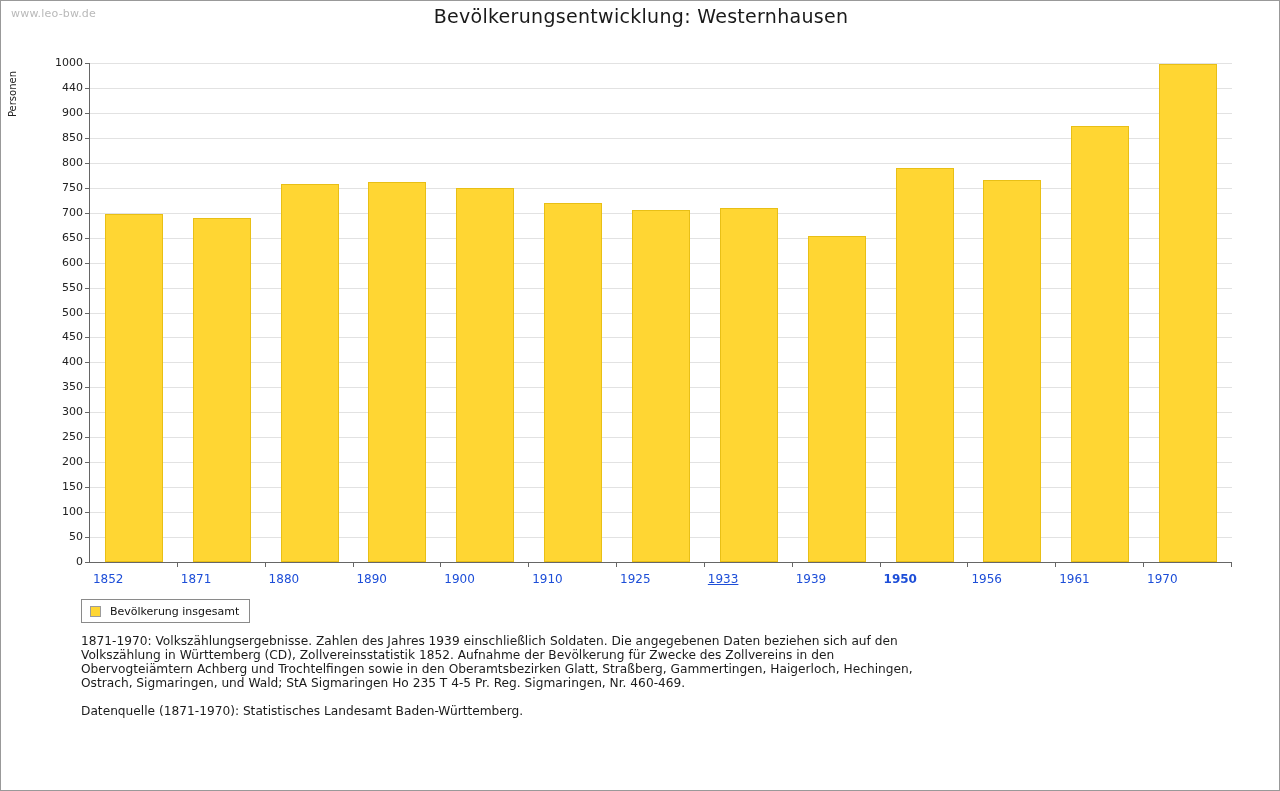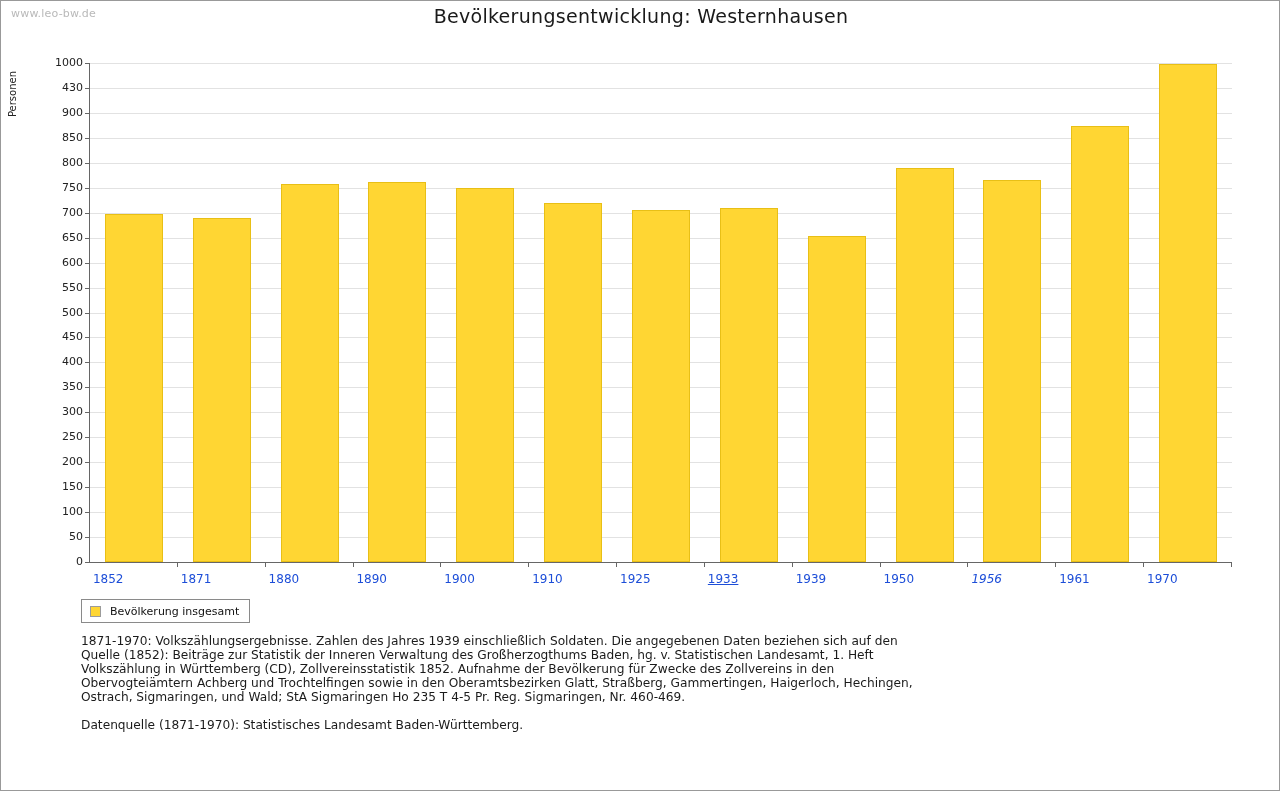--- a/index.html
+++ b/index.html
@@ -177,21 +177,20 @@
       <div class="bar" title="1970: 997" style="left: 1069px; width: 58px; height: 498px; background: rgb(255, 214, 51);"></div>
     </div>
 
   <div class="legend">
     <span class="legend-swatch"></span>
     <span class="legend-label">Bevölkerung insgesamt</span>
   </div>
 
   <div class="notes">
     <p>1871-1970: Volkszählungsergebnisse. Zahlen des Jahres 1939 einschließlich Soldaten. Die angegebenen Daten beziehen sich auf den</p>
-    <p>Quelle (1852): Beiträge zur Statistik der Inneren Verwaltung des Großherzogthums Baden, hg. v. Statistischen Landesamt, 1. Heft</p>
     <p>Volkszählung in Württemberg (CD), Zollvereinsstatistik 1852. Aufnahme der Bevölkerung für Zwecke des Zollvereins in den</p>
     <p>Obervogteiämtern Achberg und Trochtelfingen sowie in den Oberamtsbezirken Glatt, Straßberg, Gammertingen, Haigerloch, Hechingen,</p>
     <p>Ostrach, Sigmaringen, und Wald; StA Sigmaringen Ho 235 T 4-5 Pr. Reg. Sigmaringen, Nr. 460-469.</p>
     <div class="gap"></div>
     <p>Datenquelle (1871-1970): Statistisches Landesamt Baden-Württemberg.</p>
   </div>
 
 <div class="ytick-label" style="left: 42px; width: 40px; top: 554px;">0</div>
     <div style="position: absolute; left: 84px; top: 561px; width: 4px; height: 1px; background: rgb(102, 102, 102);"></div>
     <div class="ytick-label" style="left: 42px; width: 40px; top: 529px;">50</div>
@@ -223,43 +222,43 @@
     <div class="ytick-label" style="left: 42px; width: 40px; top: 205px;">700</div>
     <div style="position: absolute; left: 84px; top: 212px; width: 4px; height: 1px; background: rgb(102, 102, 102);"></div>
     <div class="ytick-label" style="left: 42px; width: 40px; top: 180px;">750</div>
     <div style="position: absolute; left: 84px; top: 187px; width: 4px; height: 1px; background: rgb(102, 102, 102);"></div>
     <div class="ytick-label" style="left: 42px; width: 40px; top: 155px;">800</div>
     <div style="position: absolute; left: 84px; top: 162px; width: 4px; height: 1px; background: rgb(102, 102, 102);"></div>
     <div class="ytick-label" style="left: 42px; width: 40px; top: 130px;">850</div>
     <div style="position: absolute; left: 84px; top: 137px; width: 4px; height: 1px; background: rgb(102, 102, 102);"></div>
     <div class="ytick-label" style="left: 42px; width: 40px; top: 105px;">900</div>
     <div style="position: absolute; left: 84px; top: 112px; width: 4px; height: 1px; background: rgb(102, 102, 102);"></div>
-    <div class="ytick-label" style="left: 42px; width: 40px; top: 80px;">430</div>
+    <div class="ytick-label" style="left: 42px; width: 40px; top: 80px;">440</div>
     <div style="position: absolute; left: 84px; top: 87px; width: 4px; height: 1px; background: rgb(102, 102, 102);"></div>
     <div class="ytick-label" style="left: 42px; width: 40px; top: 55px;">1000</div>
     <div style="position: absolute; left: 84px; top: 62px; width: 4px; height: 1px; background: rgb(102, 102, 102);"></div>
     <div class="xtick-label" style="left: 91.9231px; width: 80px; top: 571px;">1852</div>
     <div class="xtick-label" style="left: 179.769px; width: 80px; top: 571px;">1871</div>
     <div class="tickmark" style="left: 176px; top: 562px;"></div>
     <div class="xtick-label" style="left: 267.615px; width: 80px; top: 571px;">1880</div>
     <div class="tickmark" style="left: 264px; top: 562px;"></div>
     <div class="xtick-label" style="left: 355.462px; width: 80px; top: 571px;">1890</div>
     <div class="tickmark" style="left: 352px; top: 562px;"></div>
     <div class="xtick-label" style="left: 443.308px; width: 80px; top: 571px;">1900</div>
     <div class="tickmark" style="left: 439px; top: 562px;"></div>
     <div class="xtick-label" style="left: 531.154px; width: 80px; top: 571px;">1910</div>
     <div class="tickmark" style="left: 527px; top: 562px;"></div>
     <div class="xtick-label" style="left: 619px; width: 80px; top: 571px;">1925</div>
     <div class="tickmark" style="left: 615px; top: 562px;"></div>
     <div class="xtick-label" style="left: 706.846px; width: 80px; top: 571px; text-decoration: underline;">1933</div>
     <div class="tickmark" style="left: 703px; top: 562px;"></div>
     <div class="xtick-label" style="left: 794.692px; width: 80px; top: 571px;">1939</div>
     <div class="tickmark" style="left: 791px; top: 562px;"></div>
-    <div class="xtick-label" style="left: 882.538px; width: 80px; top: 571px;">1950</div>
+    <div class="xtick-label" style="left: 882.538px; width: 80px; top: 571px; font-weight: bold;">1950</div>
     <div class="tickmark" style="left: 879px; top: 562px;"></div>
-    <div class="xtick-label" style="left: 970.385px; width: 80px; top: 571px; font-style: italic;">1956</div>
+    <div class="xtick-label" style="left: 970.385px; width: 80px; top: 571px;">1956</div>
     <div class="tickmark" style="left: 966px; top: 562px;"></div>
     <div class="xtick-label" style="left: 1058.23px; width: 80px; top: 571px;">1961</div>
     <div class="tickmark" style="left: 1054px; top: 562px;"></div>
     <div class="xtick-label" style="left: 1146.08px; width: 80px; top: 571px;">1970</div>
     <div class="tickmark" style="left: 1142px; top: 562px;"></div>
     <div class="tickmark" style="left: 1230px; top: 562px;"></div>
   </div>
 
 </body></html>

